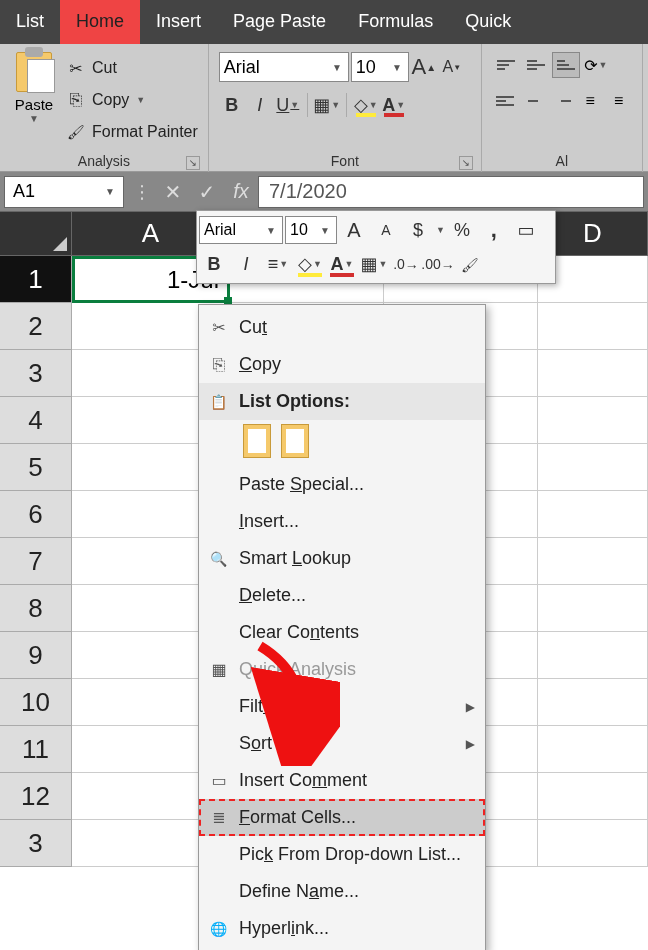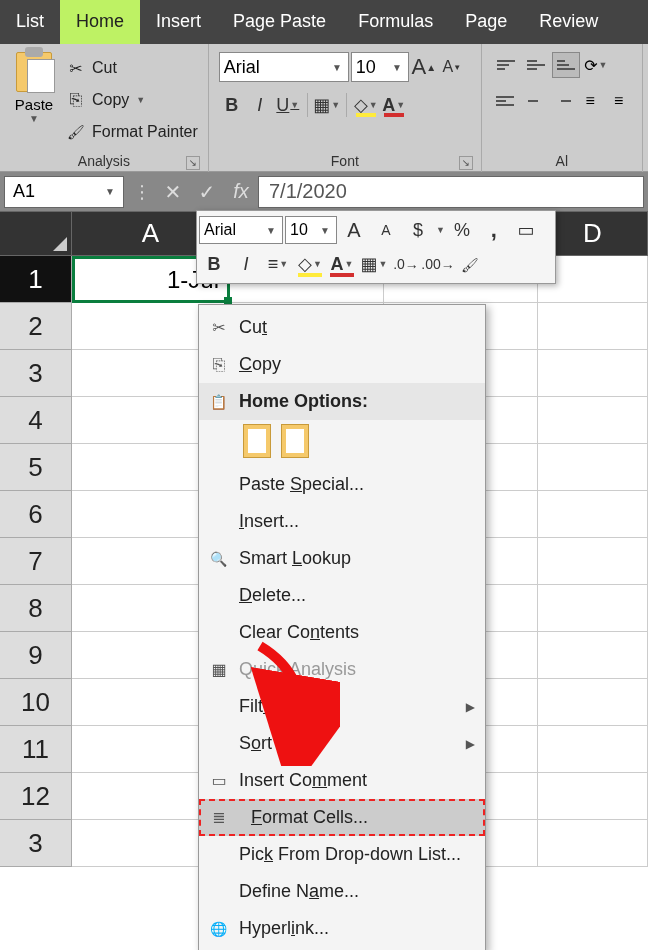--- a/index.html
+++ b/index.html
@@ -1,21 +1,21 @@
 <!DOCTYPE html>
 <html><head>
 <meta charset="utf-8">
 <style>
 * { box-sizing: border-box; margin: 0; padding: 0; font-family: "Segoe UI", Arial, sans-serif; }
 body { width: 648px; height: 950px; overflow: hidden; background: #fff; position: relative; }
 
 
 .ribbon-tabs { display: flex; background: #444; height: 44px; }
 .ribbon-tab { color: #fff; font-size: 18px; padding: 11px 16px; cursor: pointer; }
-.ribbon-tab.active { background: #bef264; color: #222; }
+.ribbon-tab.active { background: #ef4444; color: #222; }
 
 
 .ribbon { background: #ccc; height: 128px; display: flex; border-bottom: 1px solid #999; }
 .group { border-right: 1px solid #aaa; padding: 4px 6px 0 6px; display: flex; flex-direction: column; height: 128px; }
 .group-body { flex: 1; display: flex; }
 .group-label { text-align: center; font-size: 14px; color: #333; height: 22px; line-height: 22px; position: relative; }
 .group-launcher { position: absolute; right: 2px; bottom: 2px; width: 14px; height: 14px; font-size: 10px; color: #555; border: 1px solid #999; line-height: 12px; text-align: center; }
 
 
 .paste-btn { display: flex; flex-direction: column; align-items: center; width: 56px; padding-top: 4px; }
@@ -76,21 +76,21 @@
 .mini-row { display:flex; align-items:center; gap:2px; height:34px;}
 .mini-row .combo { height:28px; font-size:16px;}
 .mini-row .icon-btn { width:30px; height:28px;}
 
 
 .ctx { position:absolute; left:198px; top:304px; width:288px; background:#f4f4f4; border:1px solid #999; box-shadow:3px 3px 8px rgba(0,0,0,.3); z-index:19; padding:4px 0;}
 .ctx-item { display:flex; align-items:center; height:37px; font-size:18px; color:#222; padding-right:10px;}
 .ctx-ic { width:40px; display:flex; justify-content:center; font-size:16px; color:#555;}
 .ctx-item.disabled { color:#999;}
 .ctx-item .arrow { margin-left:auto; font-size:12px; color:#555;}
-.ctx-item.highlight { background:#ccc; outline:2px dashed #e22; outline-offset:-2px;gap:12px;}
+.ctx-item.highlight { background:#ccc; outline:2px dashed #e22; outline-offset:-2px;}
 .ctx-head { font-weight:bold; background:#e6e6e6;}
 .ctx-icons-row { display:flex; gap:10px; padding:4px 0 8px 44px;}
 .paste-opt { width:28px; height:34px; background:#f5c96b; border:1px solid #c89a3a; position:relative;}
 .paste-opt::after{content:""; position:absolute; top:4px; left:4px; right:4px; bottom:4px; background:#fff;}
 u.acc { text-decoration: underline; }
 
 
 .arrow-svg { position:absolute; left:240px; top:636px; z-index:25; pointer-events:none;}
 
 
@@ -106,22 +106,21 @@
 </style>
 </head>
 <body>
 
 <div class="ribbon-tabs">
   <div class="ribbon-tab">List</div>
   <div class="ribbon-tab active">Home</div>
   <div class="ribbon-tab">Insert</div>
   <div class="ribbon-tab">Page Paste</div>
   <div class="ribbon-tab">Formulas</div>
-  <div class="ribbon-tab">Page</div>
-  <div class="ribbon-tab">Review</div>
+  <div class="ribbon-tab">Quick</div>
 </div>
 
 <div class="ribbon">
 
   <div class="group">
     <div class="group-body">
       <div class="paste-btn">
         <div class="paste-icon"></div>
         <div class="paste-label">Paste</div>
         <div class="paste-dd">▼</div>
@@ -392,21 +391,21 @@
   <div class="ctx-item">
       <span class="ctx-ic ic-cut"></span>
       <span>Cu<u class="acc">t</u></span>
     </div>
   <div class="ctx-item">
       <span class="ctx-ic ic-copy"></span>
       <span><u class="acc">C</u>opy</span>
     </div>
   <div class="ctx-item ctx-head">
       <span class="ctx-ic ic-paste"></span>
-      <span>Home Options:</span>
+      <span>List Options:</span>
     </div>
   <div class="ctx-icons-row">
     <div class="paste-opt"></div>
     <div class="paste-opt"></div>
   </div>
   <div class="ctx-item">
       <span class="ctx-ic"></span>
       <span>Paste <u class="acc">S</u>pecial...</span>
     </div>
   <div class="ctx-item">

